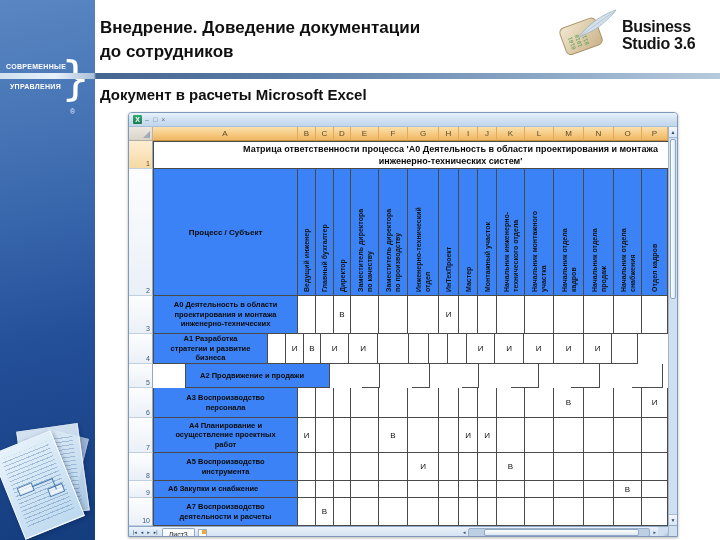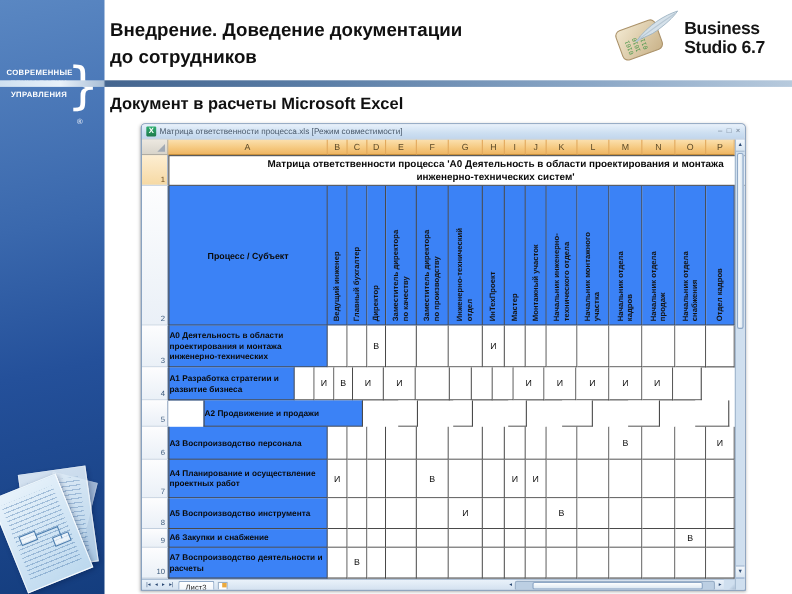--- a/index.html
+++ b/index.html
@@ -74,22 +74,22 @@
   .title-cell { background:#fff; display:flex; align-items:center; justify-content:center;
     text-align:center; font-size:9px; font-weight:bold; color:#0a0a0a;
     line-height:12px; white-space:pre-line; border-top:1px solid #4a4a4a; border-left:1px solid #4a4a4a; }
   .gray { background:#3b82f6; }
   .subj-cell { display:flex; align-items:center; justify-content:center;
     font-size:8px; font-weight:bold; color:#0a0a0a; border-left:1px solid #4a4a4a; }
   .rot-cell { display:flex; justify-content:center; }
   .rot { writing-mode:vertical-rl; transform:rotate(180deg); display:block;
     font-size:7px; font-weight:bold; color:#141414; line-height:9px;
     white-space:pre-line; padding-top:3px; text-align:left; }
-  .name-cell { display:flex; align-items:center; padding:0 0;
-    font-size:7.5px; font-weight:bold; color:#0a0a0a; line-height:9.5px; border-left:1px solid #4a4a4a; }
+  .name-cell { display:flex; align-items:center; padding:0 14px;
+    font-size:7.5px; font-weight:bold; color:#0a0a0a; line-height:9.5px; border-left:1px solid #4a4a4a;text-align:center; }
   .val-cell { background:#fff; display:flex; align-items:center; justify-content:center;
     font-size:8px; color:#101010; }
 
   
   .xl-tabbar { height:12px; display:flex; align-items:center;
     background:linear-gradient(#eaf2fa,#cfdeee); border-top:1px solid #8fa8c6; padding-left:2px; }
   .tnav { font-size:5px; color:#2c4a74; padding:0 2px; line-height:11px; }
   .sheet-tab { background:linear-gradient(#ffffff,#eef4fa); border:1px solid #8fa8c6; border-bottom:none;
     border-radius:2px 2px 0 0; font-size:7px; color:#222; line-height:9px; padding:1px 6px 0 6px; margin:1px 1px 0 2px; }
   .tab-add { width:9px; height:8px; background:#fff; border:1px solid #9ab0c8; position:relative; margin-left:2px; }
@@ -156,30 +156,29 @@
         <rect x="10" y="16" width="38" height="28" rx="5" fill="url(#chipg)" stroke="#ab926a" stroke-width="1"></rect>
         <text x="20" y="40" font-size="5.5" fill="#4f9a4f" font-family="DejaVu Sans Mono, monospace" transform="rotate(-90 20 40)">0101</text>
         <text x="27" y="40" font-size="5.5" fill="#4f9a4f" font-family="DejaVu Sans Mono, monospace" transform="rotate(-90 27 40)">1010</text>
         <text x="34" y="40" font-size="5.5" fill="#4f9a4f" font-family="DejaVu Sans Mono, monospace" transform="rotate(-90 34 40)">0110</text>
       </g>
       <path d="M64 4 C52 8 38 16 26 32 C34 27 40 26 45 22 C53 16 60 10 64 4 Z" fill="#d5e1ea" stroke="#9cb2c2" stroke-width="0.8"></path>
       <path d="M26 32 C36 24 50 14 62 6" fill="none" stroke="#b8c8d4" stroke-width="1"></path>
     </svg>
     <div class="brand-text">
       <div>Business</div>
-      <div>Studio 6.7</div>
+      <div>Studio 3.6</div>
     </div>
   </div>
 
   <h2 class="subtitle">Документ в расчеты Microsoft Excel</h2>
 
   <div class="excel">
     <div class="xl-titlebar">
       <span class="xl-ico">X</span>
-      <span class="xl-title">Матрица ответственности процесса.xls  [Режим совместимости]</span>
       <span class="xl-btns">
         <span>–</span>
         <span>□</span>
         <span>×</span>
       </span>
     </div>
     <div class="xl-body">
       <div class="xl-left">
         <div class="xl-colheads" id="colheads">
             <div class="ch-corner"></div>

